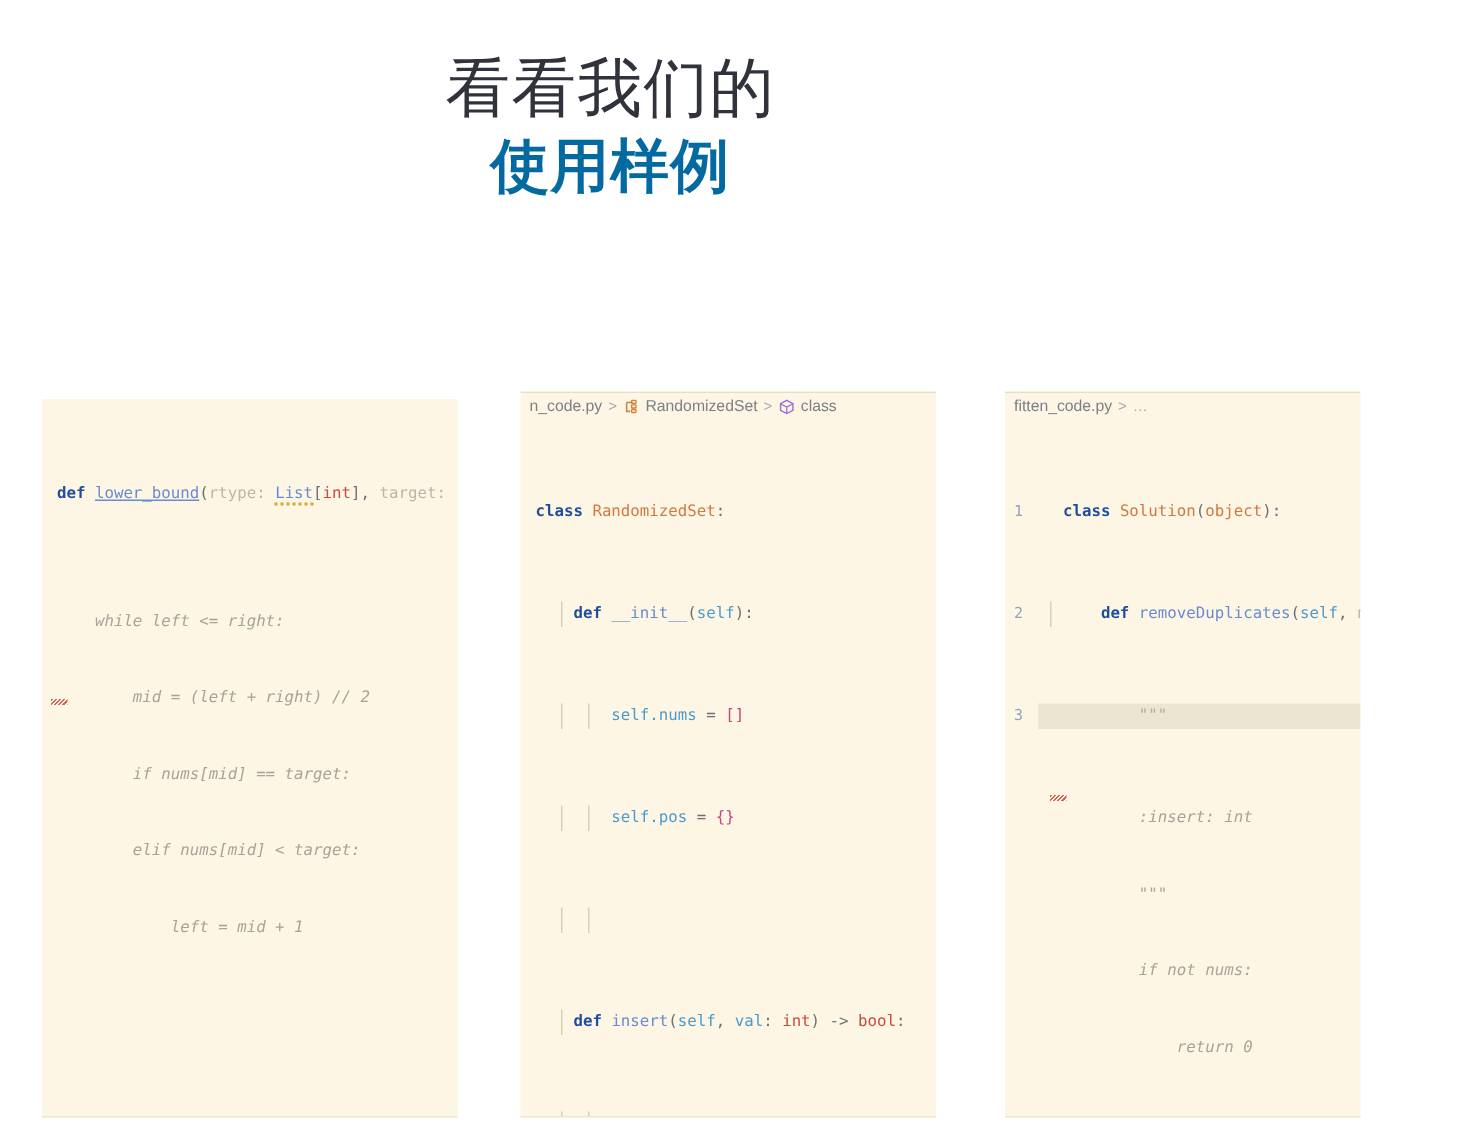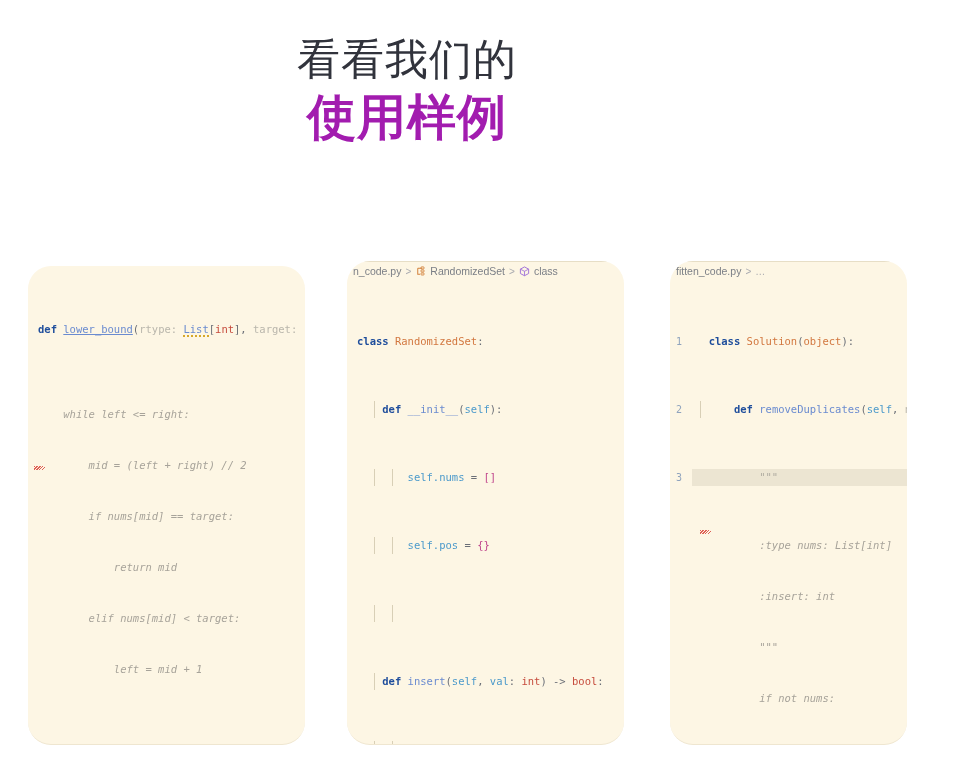--- a/index.html
+++ b/index.html
@@ -26,39 +26,38 @@
     line-height: 1.18;
   }
   .title-line1 {
     font-size: 43px;
     font-weight: 400;
     color: #31333c;
     letter-spacing: 1px;
     display: block;
   }
   .title-line2 {
-    font-size: 49px;
+    font-size: 39px;
     font-weight: bold;
-    color: #a21caf;
+    color: #0369a1;
     letter-spacing: 1px;
     display: block;
     margin-top: 4px;
   }
 
   
   .panel {
     position: absolute;
     background: #fdf6e4;
     overflow: hidden;
     font-family: "DejaVu Sans Mono", "Liberation Mono", monospace;
     font-size: 10.5px;
     line-height: 17px;
     color: #5a5f66;
     border-bottom: 1px solid #efe6d0;
-    border-radius: 23px;
   }
   .panel-1 { left: 28px;  top: 266px; width: 277px; height: 478px; }
   .panel-2 { left: 347px; top: 261px; width: 277px; height: 483px; }
   .panel-3 { left: 670px; top: 261px; width: 237px; height: 483px; }
 
   
   .panel-2::before, .panel-3::before {
     content: "";
     position: absolute;
     left: 0; top: 0; right: 0;
@@ -158,21 +157,20 @@
 
 <div class="panel panel-1">
   <div class="code" style="padding-top:4px">
 
     <div class="plain-row"><span class="k">def</span> <span class="fnu">lower_bound</span><span class="op">(</span><span class="dim">rtype: </span><span class="fn squig">List</span><span class="op">[</span><span class="typ">int</span><span class="op">], </span><span class="dim">target:</span></div>
 
 
     <div class="plain-row"><span class="ghost">    while left &lt;= right:</span></div>
     <div class="plain-row"><span class="ghost">        mid = (left + right) // 2</span></div>
     <div class="plain-row"><span class="ghost">        if nums[mid] == target:</span></div>
-    <div class="plain-row"><span class="ghost">            return mid</span></div>
     <div class="plain-row"><span class="ghost">        elif nums[mid] &lt; target:</span></div>
     <div class="plain-row"><span class="ghost">            left = mid + 1</span></div>
     
     
     
 
   </div>
 </div>
 <div class="err-mark err-1"></div>
 
@@ -265,24 +263,20 @@
       <span class="ln-text"><span class="guide" style="left:8px"></span>      <span class="k">def</span> <span class="fn">removeDuplicates</span><span class="op">(</span><span class="var">self</span><span class="op">, </span><span class="dim">nums</span><span class="op">):</span></span>
     </div>
 
     <div class="ln-row">
       <span class="gutter">3</span>
       <span class="ln-text row-hl"><span class="str">          """</span></span>
     </div>
 
     <div class="ln-row">
       <span class="gutter"></span>
-      <span class="ln-text"><span class="ghost">          :type nums: List[int]</span></span>
-    </div>
-    <div class="ln-row">
-      <span class="gutter"></span>
       <span class="ln-text"><span class="ghost">          :insert: int</span></span>
     </div>
     <div class="ln-row">
       <span class="gutter"></span>
       <span class="ln-text"><span class="ghost">          """</span></span>
     </div>
     <div class="ln-row">
       <span class="gutter"></span>
       <span class="ln-text"><span class="ghost">          if not nums:</span></span>
     </div>

